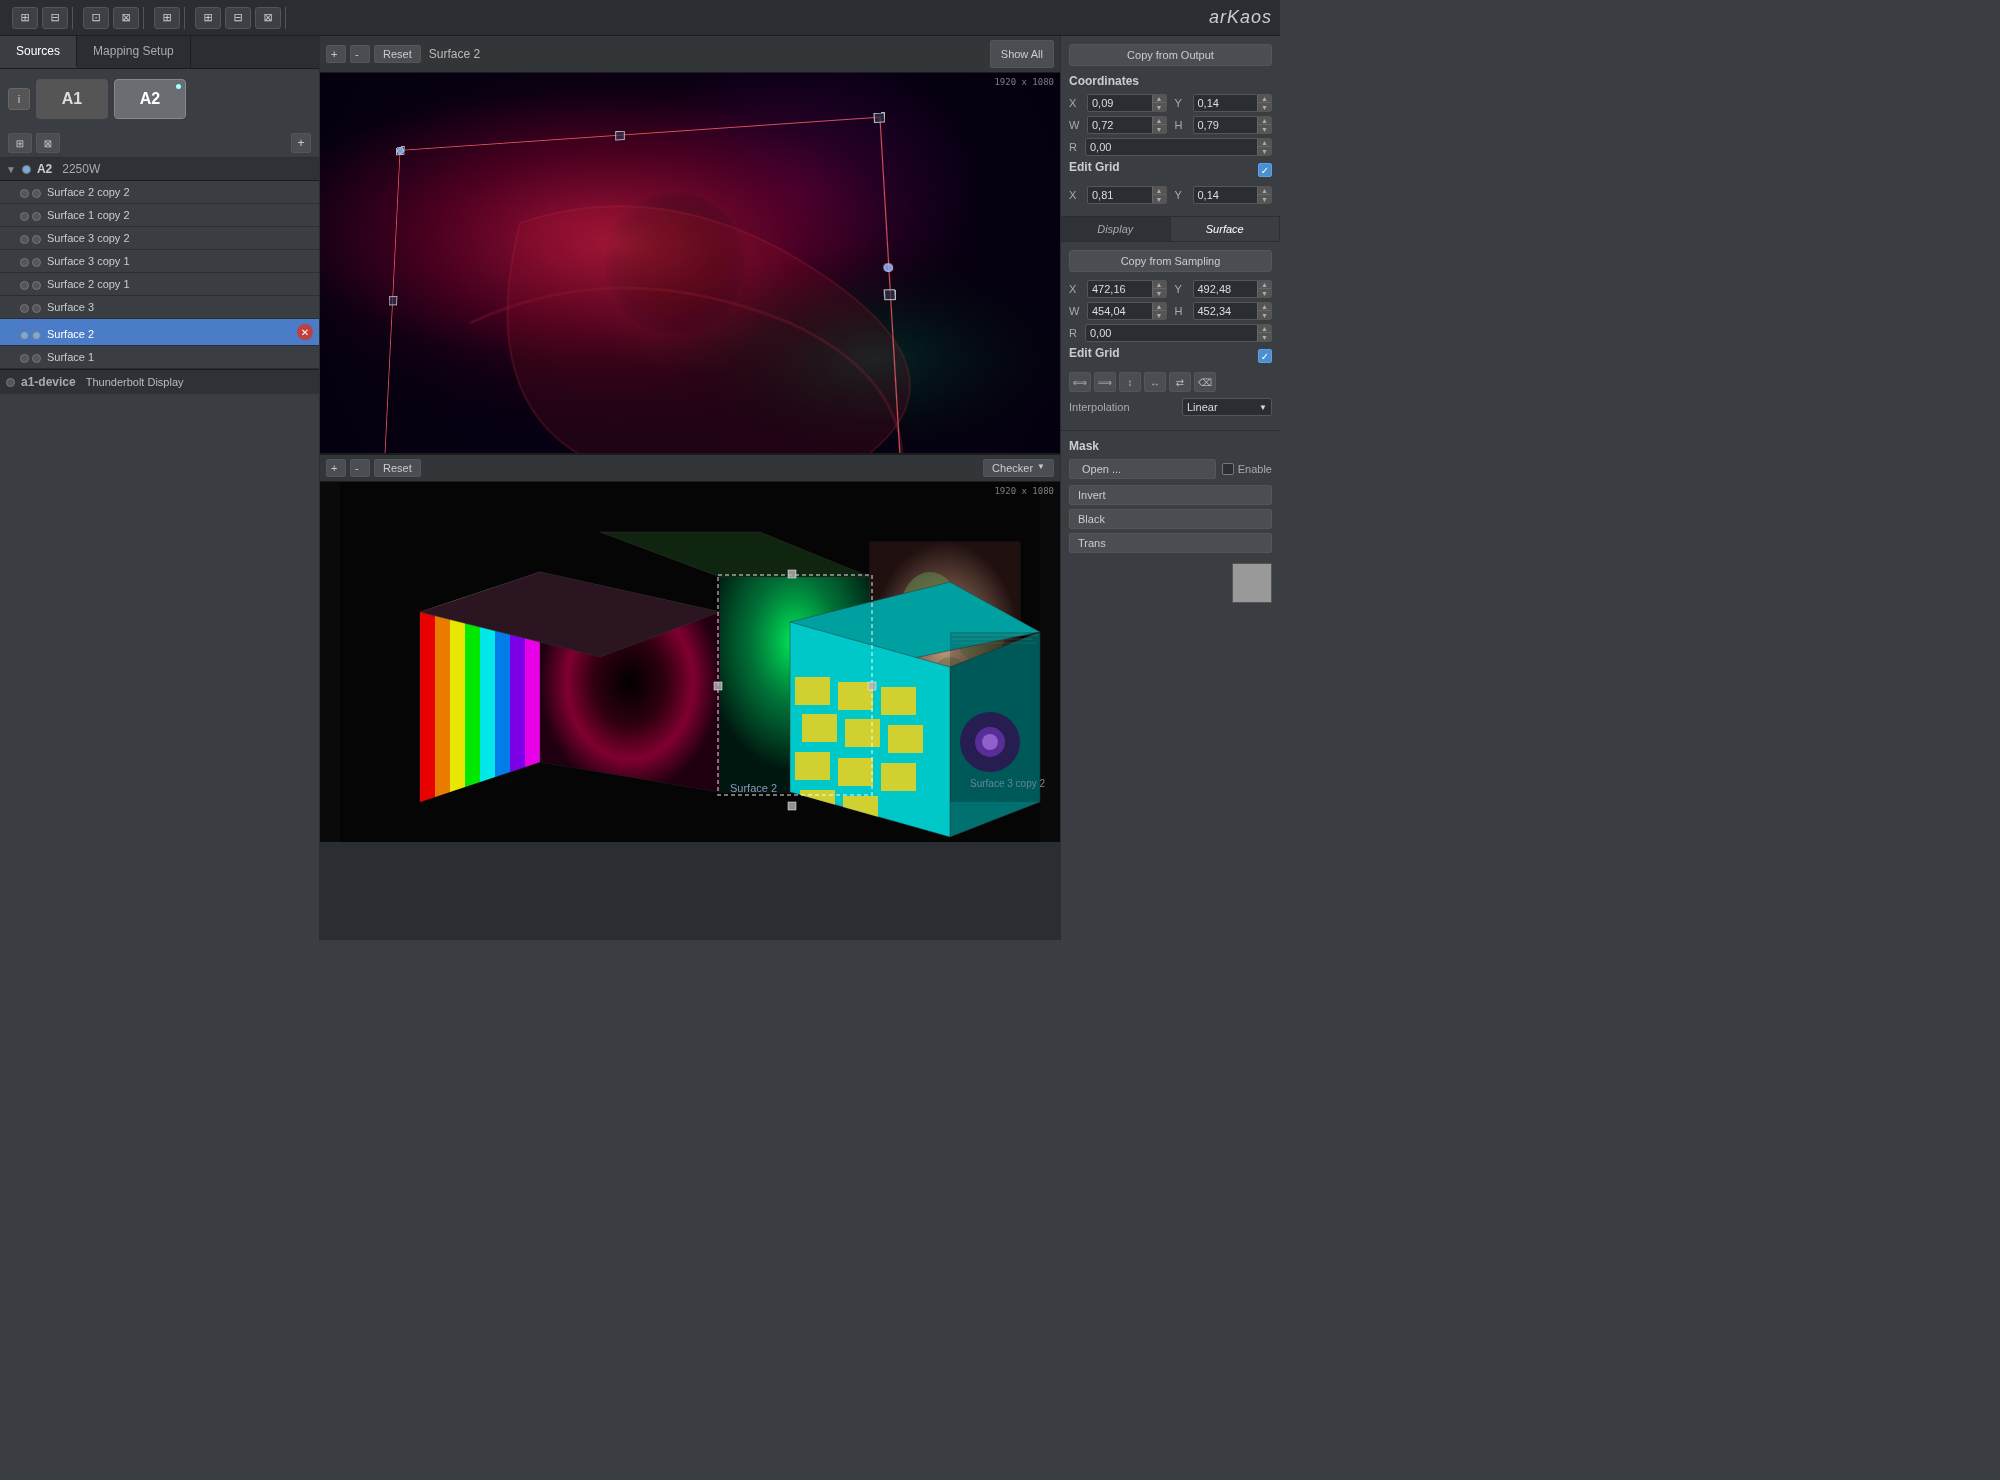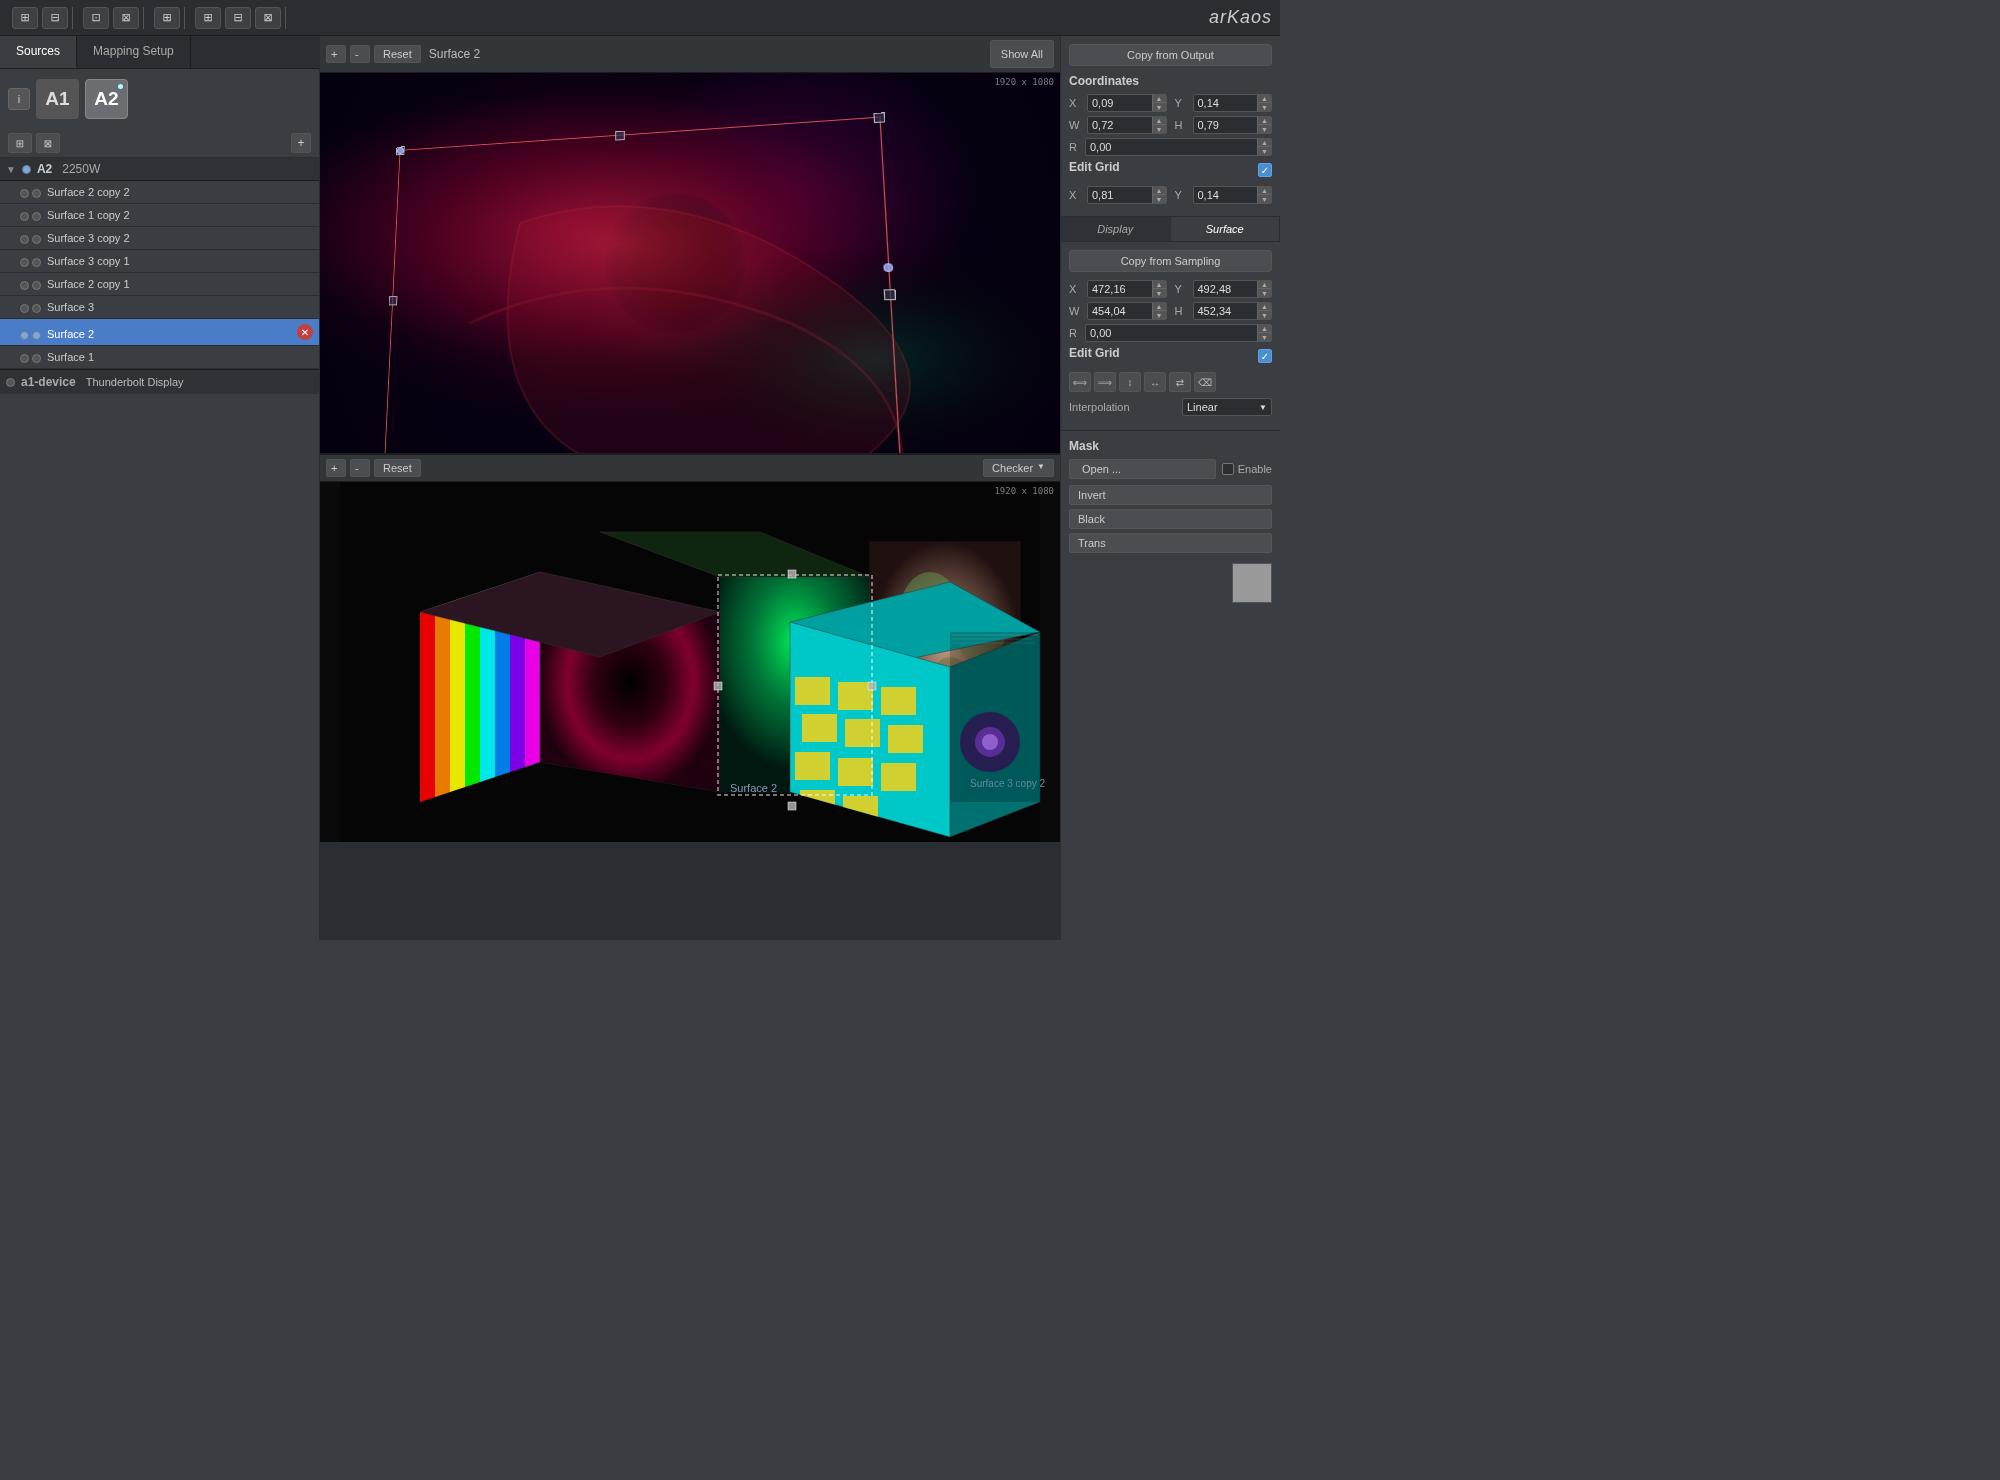--- a/index.html
+++ b/index.html
@@ -85,27 +85,27 @@
     }
 
     
     .source-selector {
       display: flex;
       align-items: center;
       padding: 10px 8px;
       gap: 6px;
     }
     .source-btn {
-      width: 43px;
+      width: 72px;
       height: 40px;
       border-radius: 4px;
       display: flex;
       align-items: center;
       justify-content: center;
-      font-size: 19px;
+      font-size: 16px;
       font-weight: bold;
       cursor: pointer;
       position: relative;
     }
     .source-btn.a1 {
       background: #555;
       color: #ddd;
     }
     .source-btn.a2 {
       background: #6a6d72;

